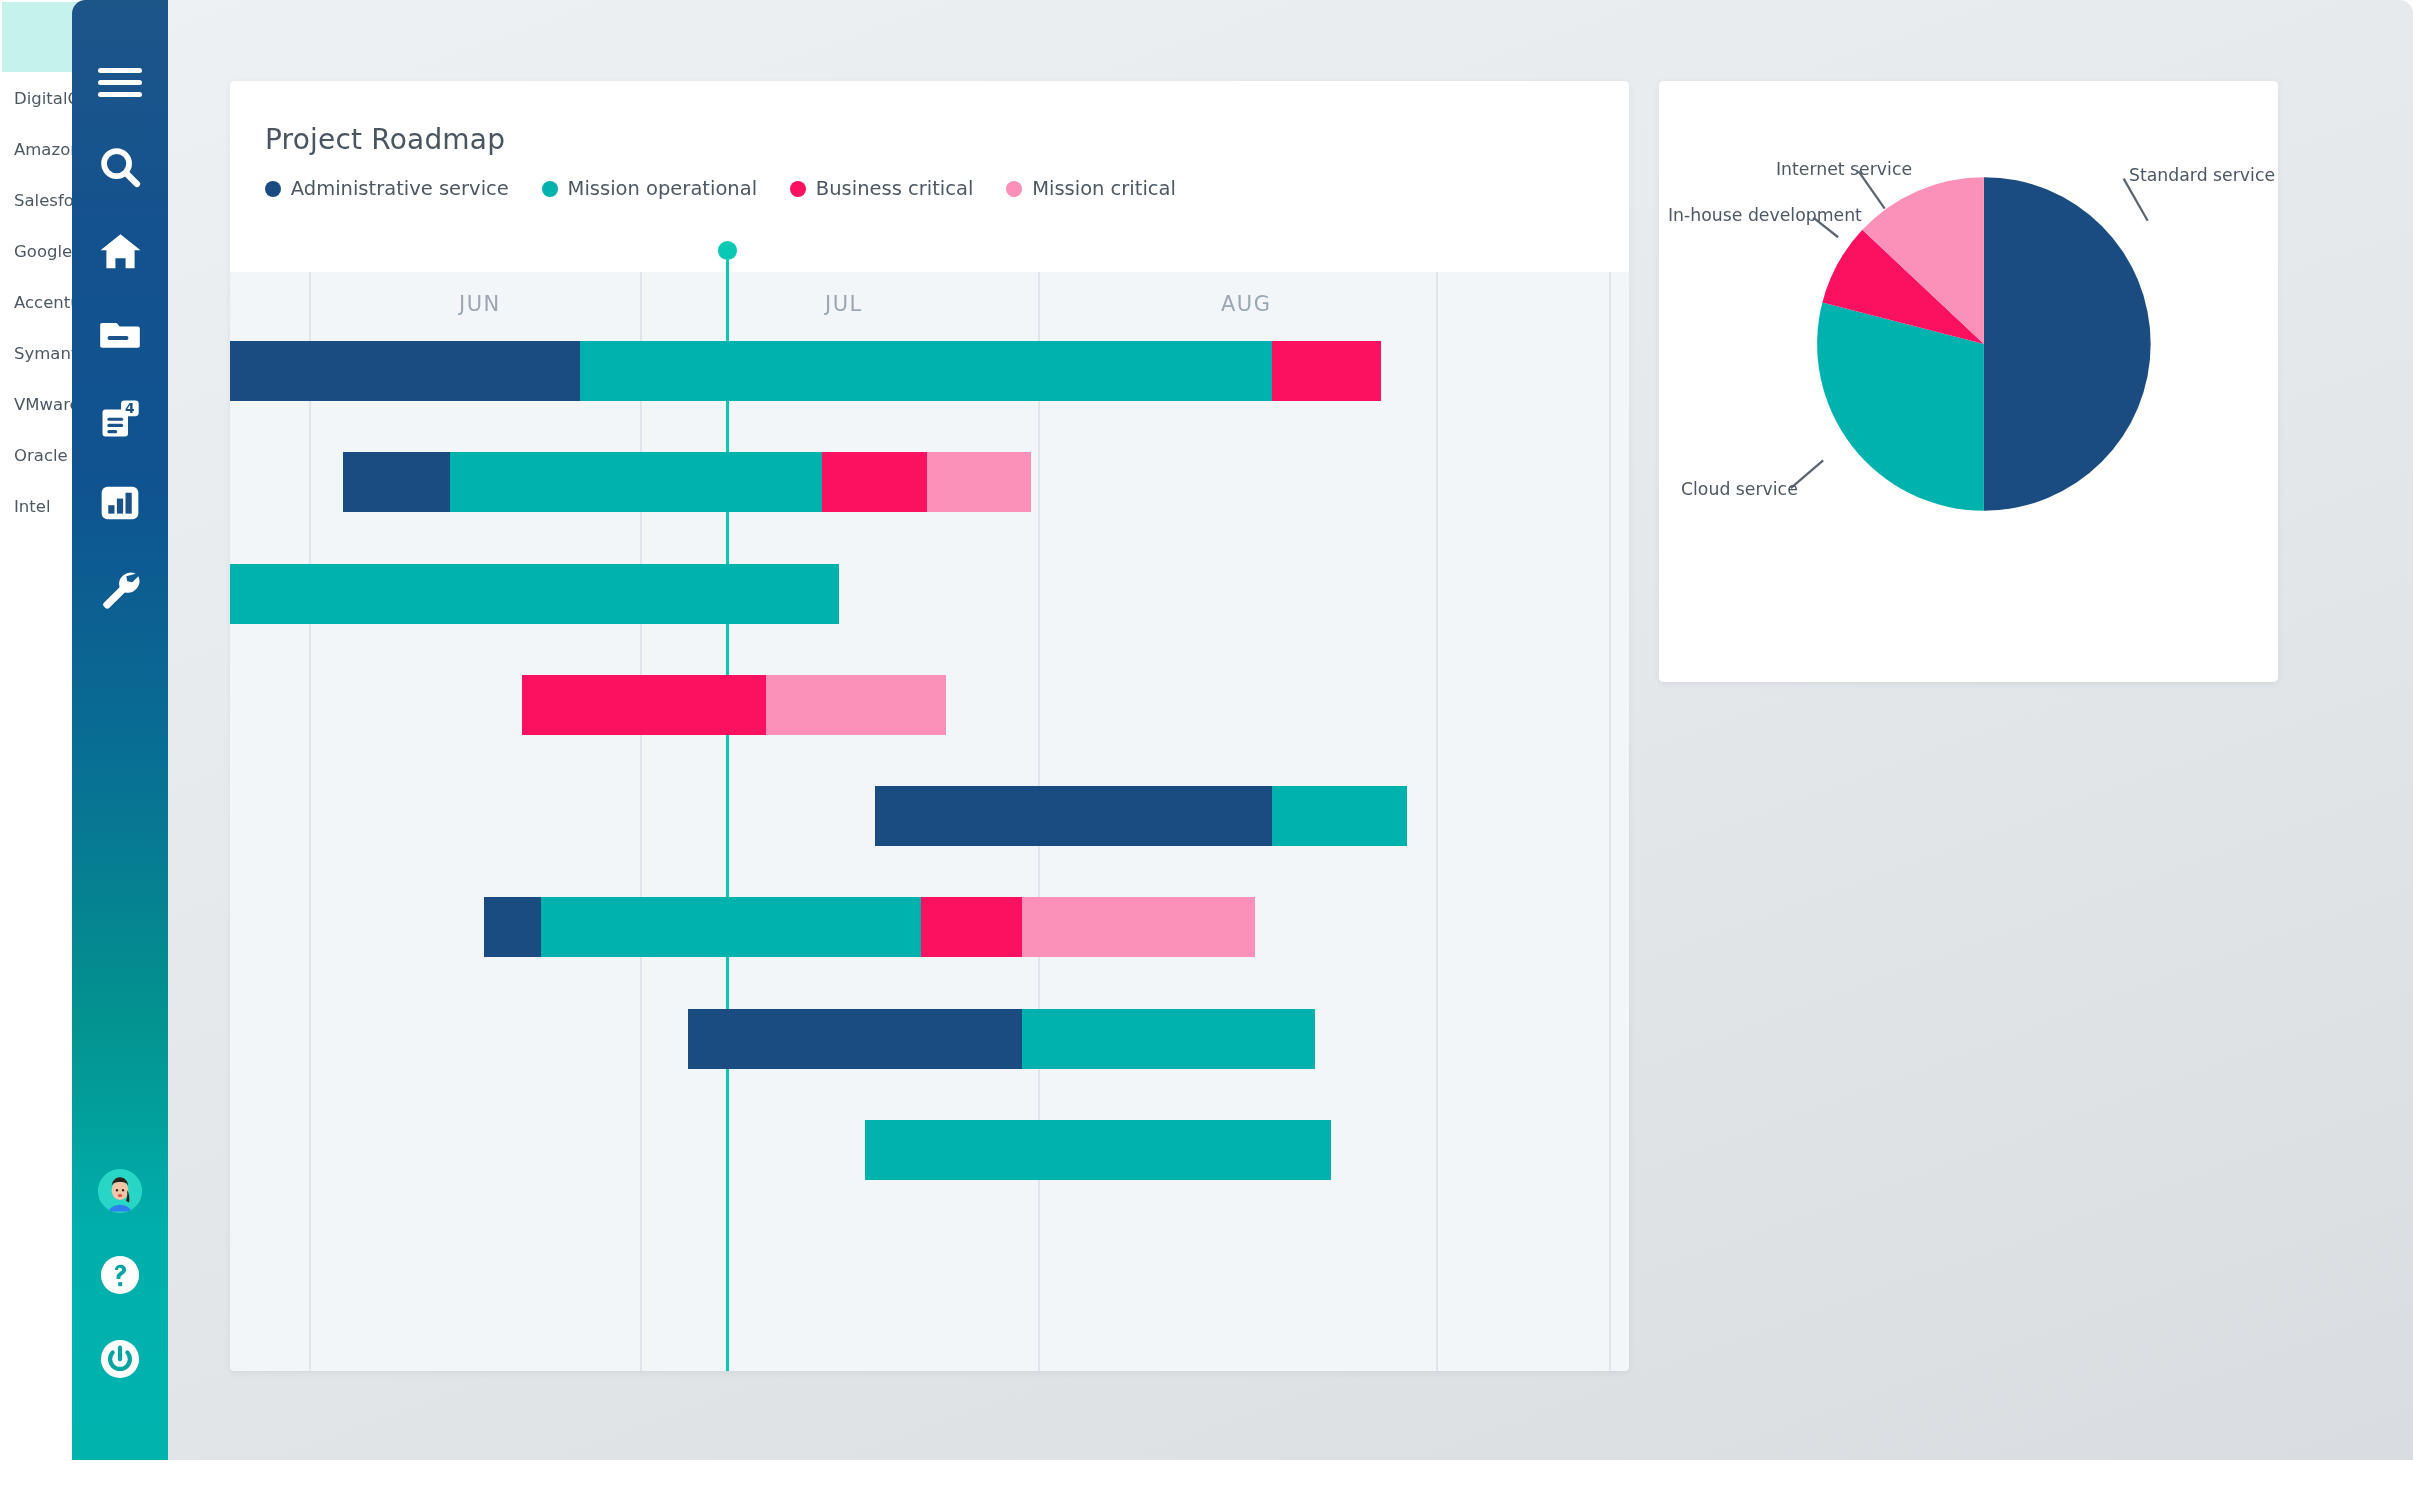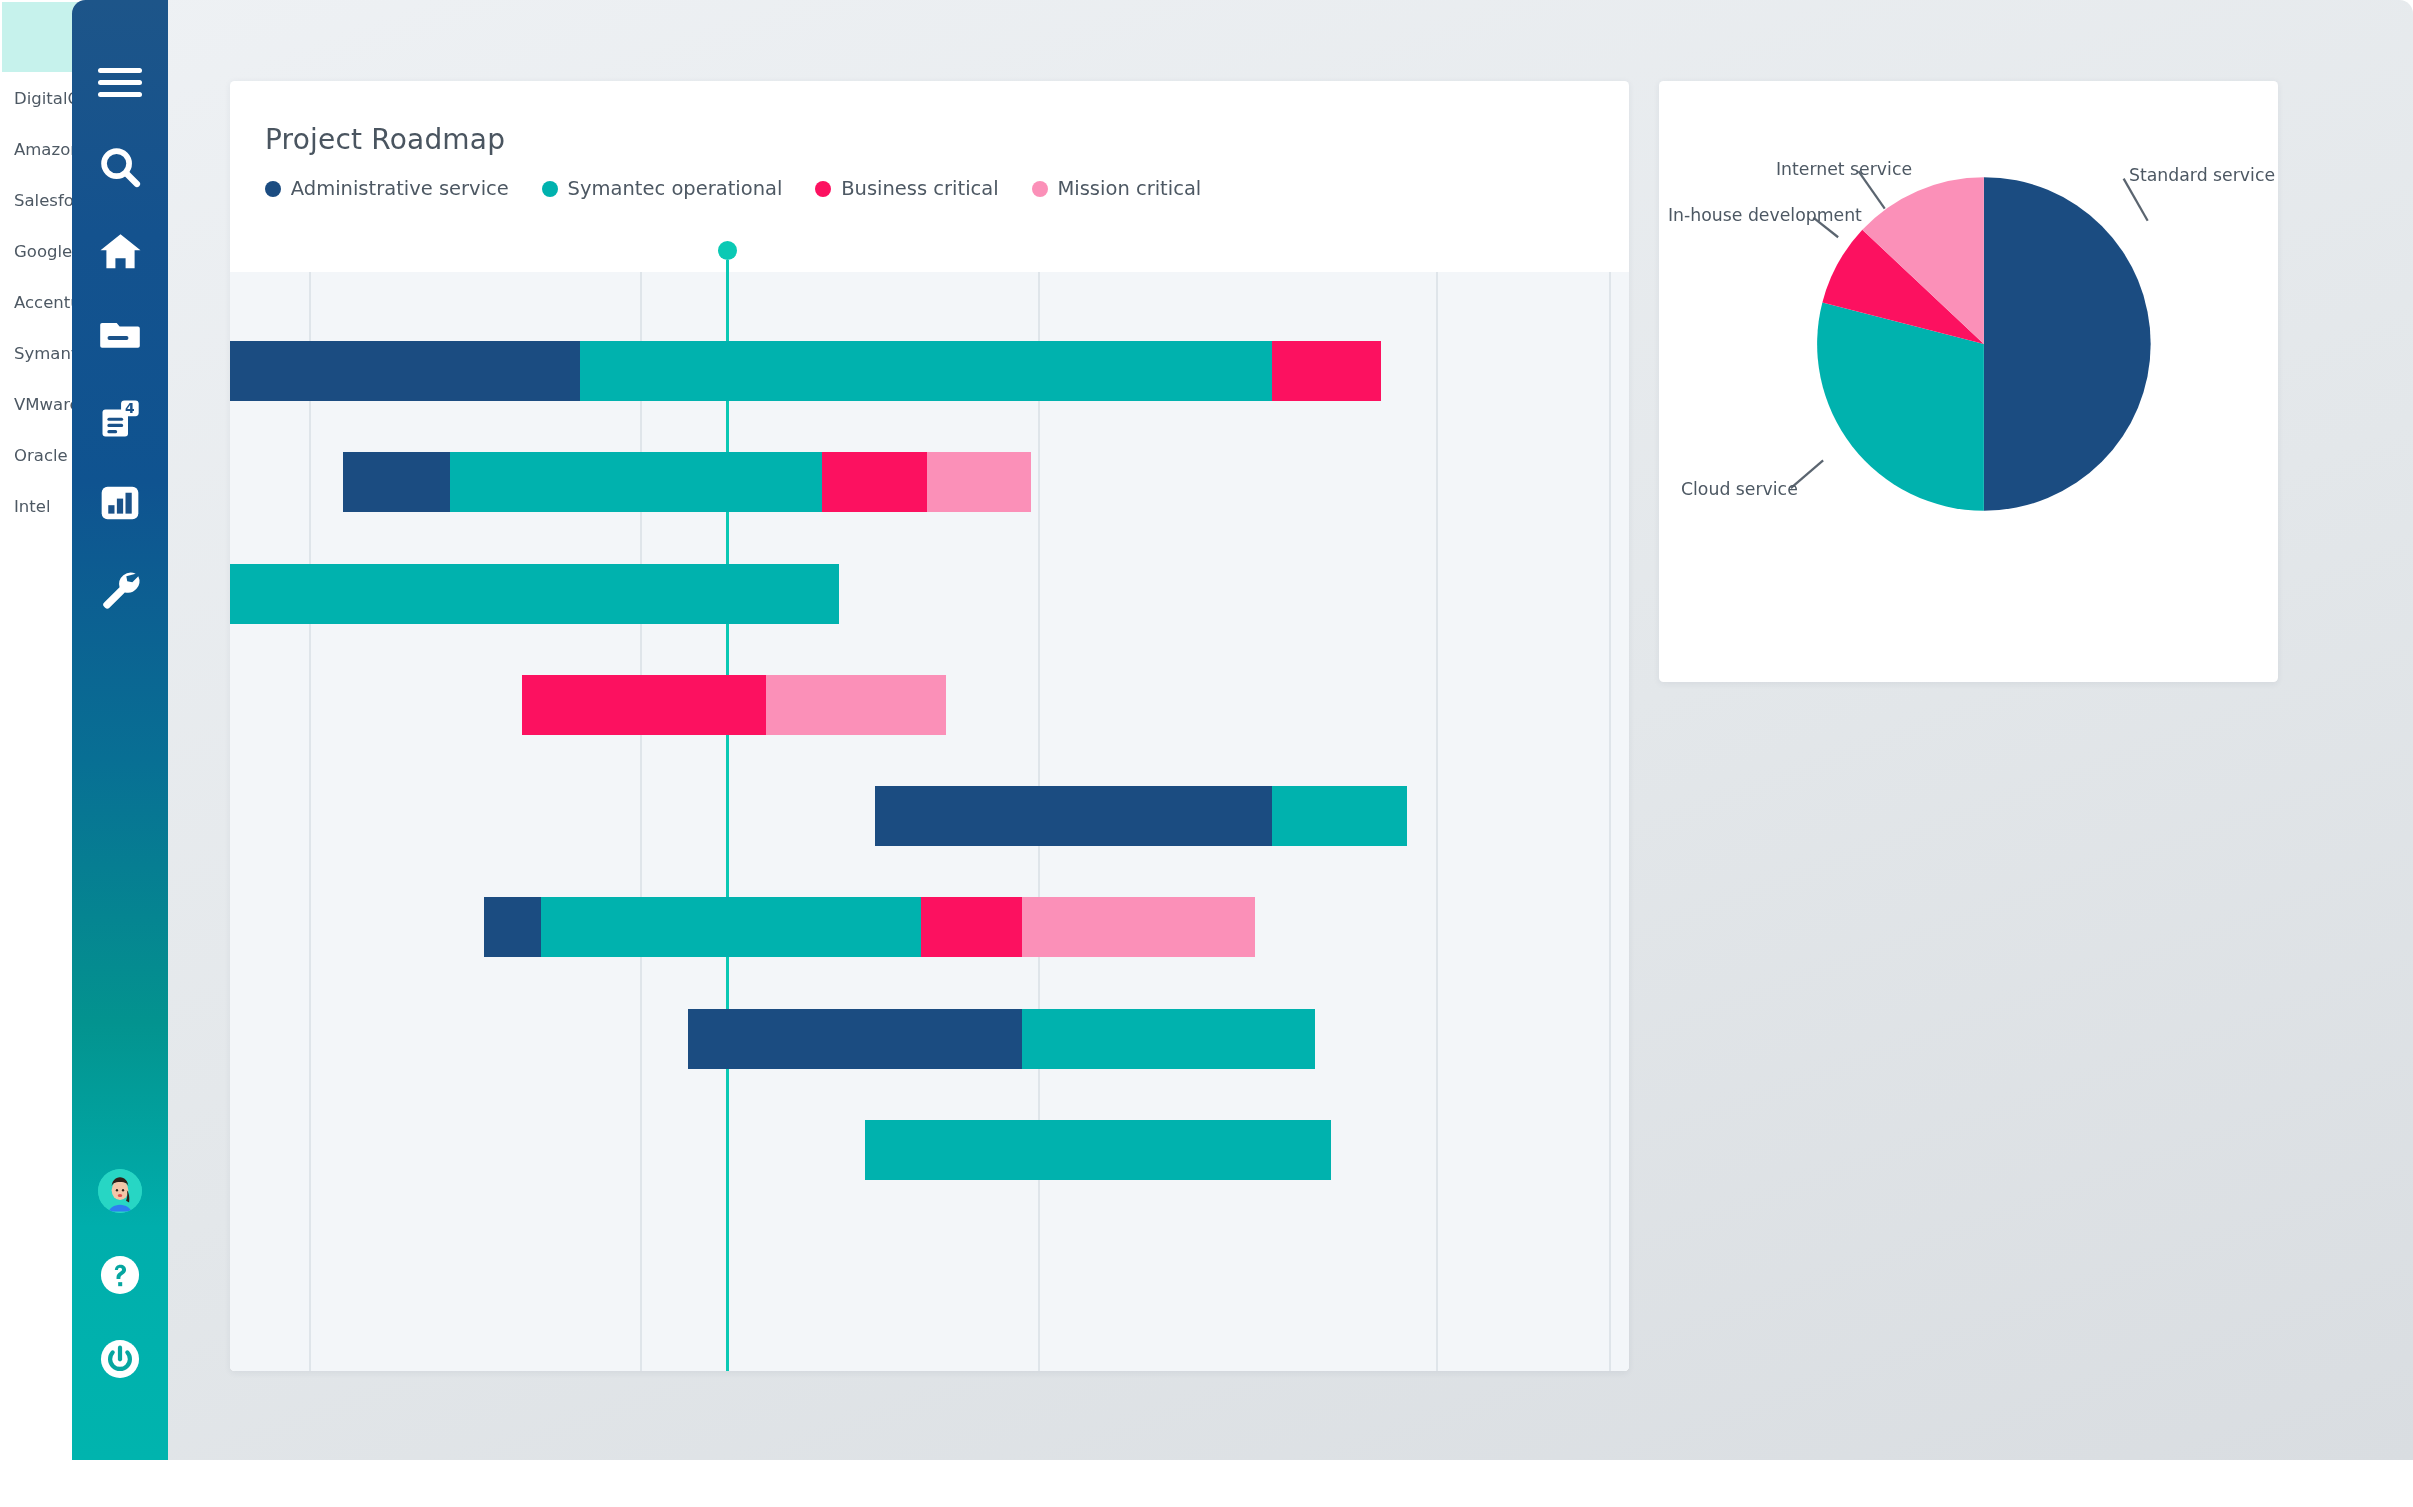--- a/index.html
+++ b/index.html
@@ -248,41 +248,46 @@
   <section class="panel gantt-panel">
     <div class="gantt-head">
       <div class="gantt-title">Project Roadmap</div>
       <div class="legend">
         <div class="legend-item">
           <span class="legend-dot" style="background:#1b4c81"></span>
           <span class="legend-label">Administrative service</span>
         </div>
         <div class="legend-item">
           <span class="legend-dot" style="background:#00b2ae"></span>
-          <span class="legend-label">Symantec operational</span>
+          <span class="legend-label">Mission operational</span>
         </div>
         <div class="legend-item">
           <span class="legend-dot" style="background:#fc1160"></span>
           <span class="legend-label">Business critical</span>
         </div>
         <div class="legend-item">
           <span class="legend-dot" style="background:#fb90b8"></span>
           <span class="legend-label">Mission critical</span>
         </div>
       </div>
     </div>
 
     <div class="gantt-body">
       <div id="gridlines">
           <div class="gridline" style="left: 79px;"></div>
           <div class="gridline" style="left: 410px;"></div>
           <div class="gridline" style="left: 808px;"></div>
           <div class="gridline" style="left: 1206px;"></div>
           <div class="gridline" style="left: 1379px;"></div>
         </div>
+      <div class="months">
+        <div class="month-label" style="left:229px">JUN</div>
+        <div class="month-label" style="left:595px">JUL</div>
+        <div class="month-label" style="left:991px">AUG</div>
+      </div>
       <div class="today-line" style="left:496px">
         <span class="today-dot"></span>
       </div>
       <div id="bars">
           <div class="bar-row" style="top: 69px;">
             <div class="bar" style="left: 0px;">
               <div class="seg" style="width: 350px; background: rgb(27, 76, 129);"></div>
               <div class="seg" style="width: 692px; background: rgb(0, 178, 174);"></div>
               <div class="seg" style="width: 109px; background: rgb(252, 17, 96);"></div>
             </div>

